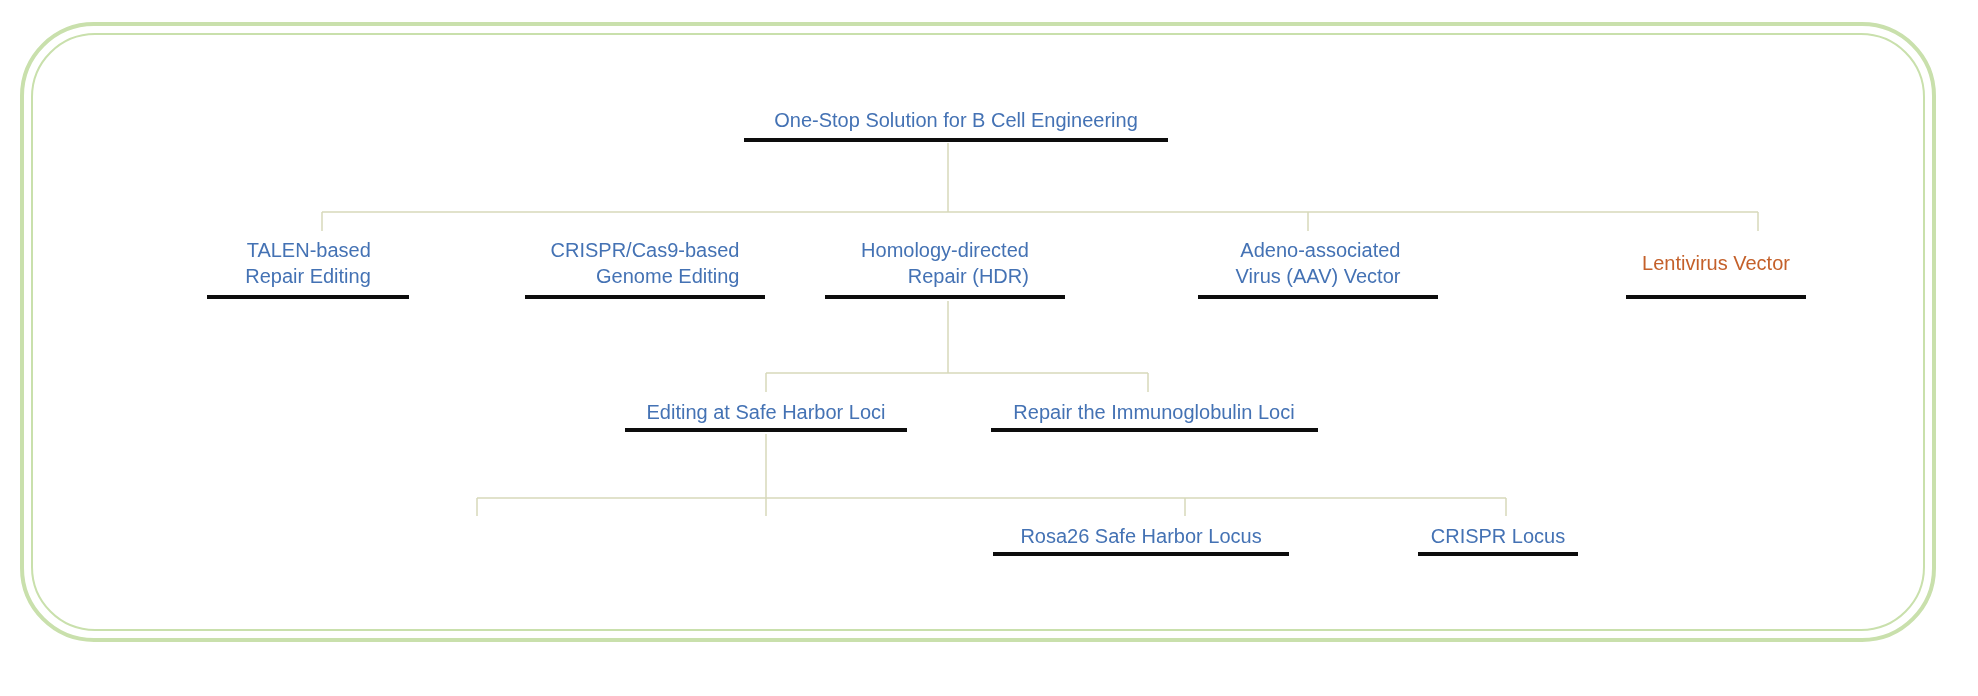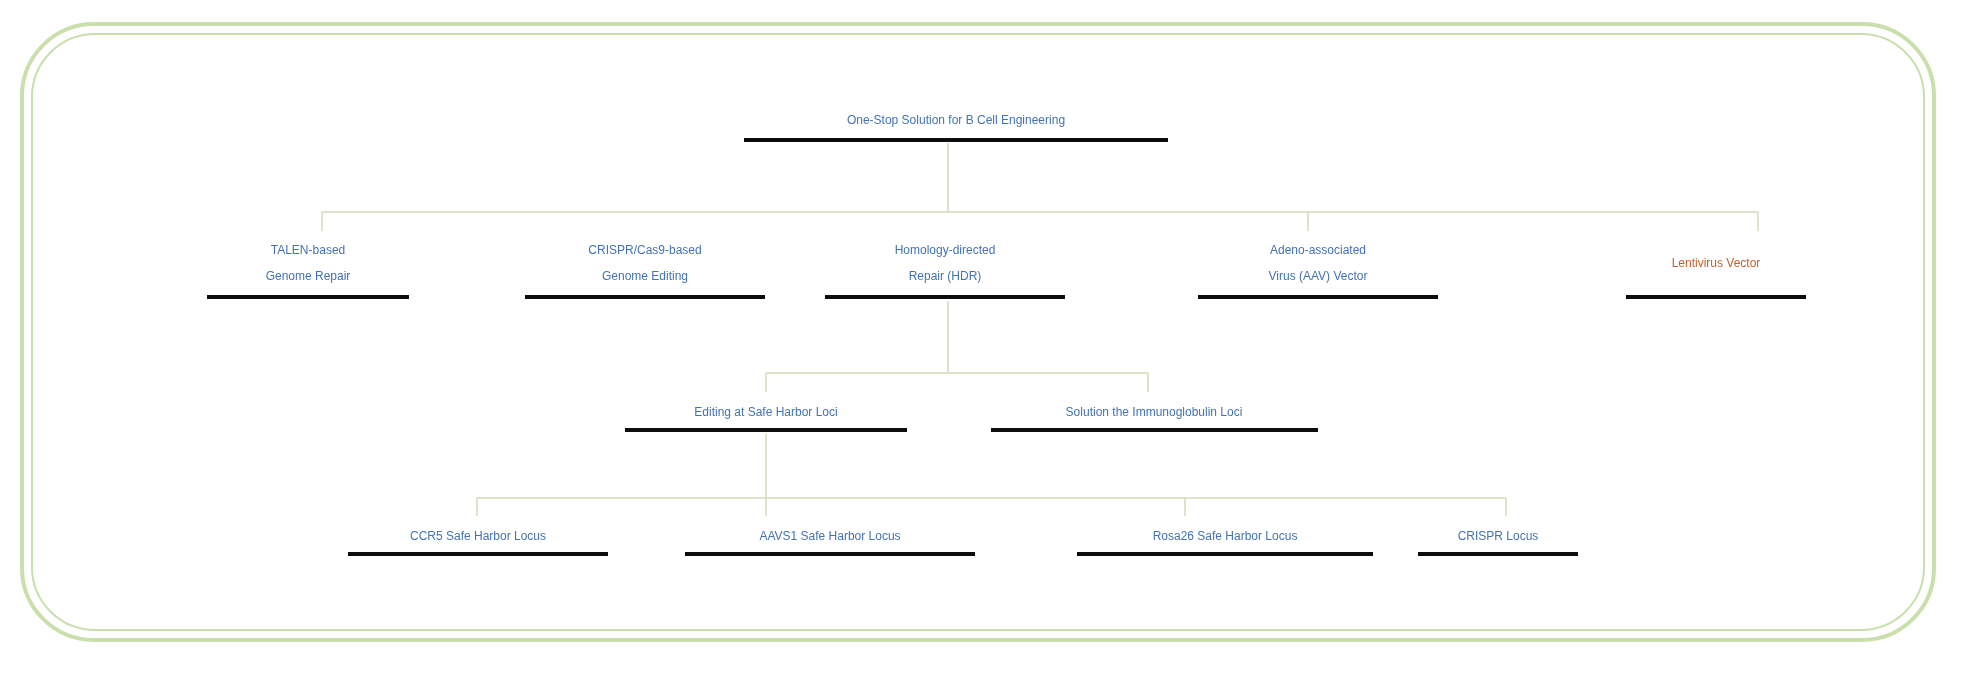--- a/index.html
+++ b/index.html
@@ -23,22 +23,22 @@
   }
   
   #connectors{position:absolute;left:0;top:0;width:1978px;height:696px;}
   #connectors path{stroke:#d7d9ba;stroke-width:1.5;fill:none;}
   
   .node{
     position:absolute;display:flex;flex-direction:column;align-items:center;
   }
   .lbl{
     display:flex;align-items:center;justify-content:center;
-    text-align:center;white-space:pre-line;
-    color:#4472b4;font-size:12px;line-height:26px;
+    text-align:right;white-space:pre-line;
+    color:#4472b4;font-size:20px;line-height:26px;
   }
   .node.title .lbl{height:32px;}
   .node.lv1 .lbl{height:60px;}
   .node.lv2 .lbl,.node.lv3 .lbl{height:28px;}
   .node.orange .lbl{color:#c4602a;}
   .bar{height:4px;background:#0d0d0d;margin-top:2px;}
 </style>
 </head>
 <body>
 
@@ -53,21 +53,21 @@
     <path d="M766 434 V516 M477 498 H1506 M477 498 V516 M1185 498 V516 M1506 498 V516"></path>
   </svg>
 
   <div class="node title" style="left:736px;top:104px;width:440px">
     <div class="lbl">One-Stop Solution for B Cell Engineering</div>
     <div class="bar" style="width:424px"></div>
   </div>
 
   <div class="node lv1" style="left:163px;top:233px;width:290px">
     <div class="lbl">TALEN-based
-Genome Repair</div>
+Repair Editing</div>
     <div class="bar" style="width:202px"></div>
   </div>
 
   <div class="node lv1" style="left:500px;top:233px;width:290px">
     <div class="lbl">CRISPR/Cas9-based
 Genome Editing</div>
     <div class="bar" style="width:240px"></div>
   </div>
 
   <div class="node lv1" style="left:800px;top:233px;width:290px">
@@ -86,35 +86,27 @@
     <div class="lbl">Lentivirus Vector</div>
     <div class="bar" style="width:180px"></div>
   </div>
 
   <div class="node lv2" style="left:586px;top:398px;width:360px">
     <div class="lbl">Editing at Safe Harbor Loci</div>
     <div class="bar" style="width:282px"></div>
   </div>
 
   <div class="node lv2" style="left:974px;top:398px;width:360px">
-    <div class="lbl">Solution the Immunoglobulin Loci</div>
+    <div class="lbl">Repair the Immunoglobulin Loci</div>
     <div class="bar" style="width:327px"></div>
   </div>
 
-  <div class="node lv3" style="left:328px;top:522px;width:300px">
-    <div class="lbl">CCR5 Safe Harbor Locus</div>
-    <div class="bar" style="width:260px"></div>
-  </div>
 
-  <div class="node lv3" style="left:680px;top:522px;width:300px">
-    <div class="lbl">AAVS1 Safe Harbor Locus</div>
-    <div class="bar" style="width:290px"></div>
-  </div>
 
-  <div class="node lv3" style="left:1075px;top:522px;width:300px">
+  <div class="node lv3" style="left:991px;top:522px;width:300px">
     <div class="lbl">Rosa26 Safe Harbor Locus</div>
     <div class="bar" style="width:296px"></div>
   </div>
 
   <div class="node lv3" style="left:1348px;top:522px;width:300px">
     <div class="lbl">CRISPR Locus</div>
     <div class="bar" style="width:160px"></div>
   </div>
 
 </div>

